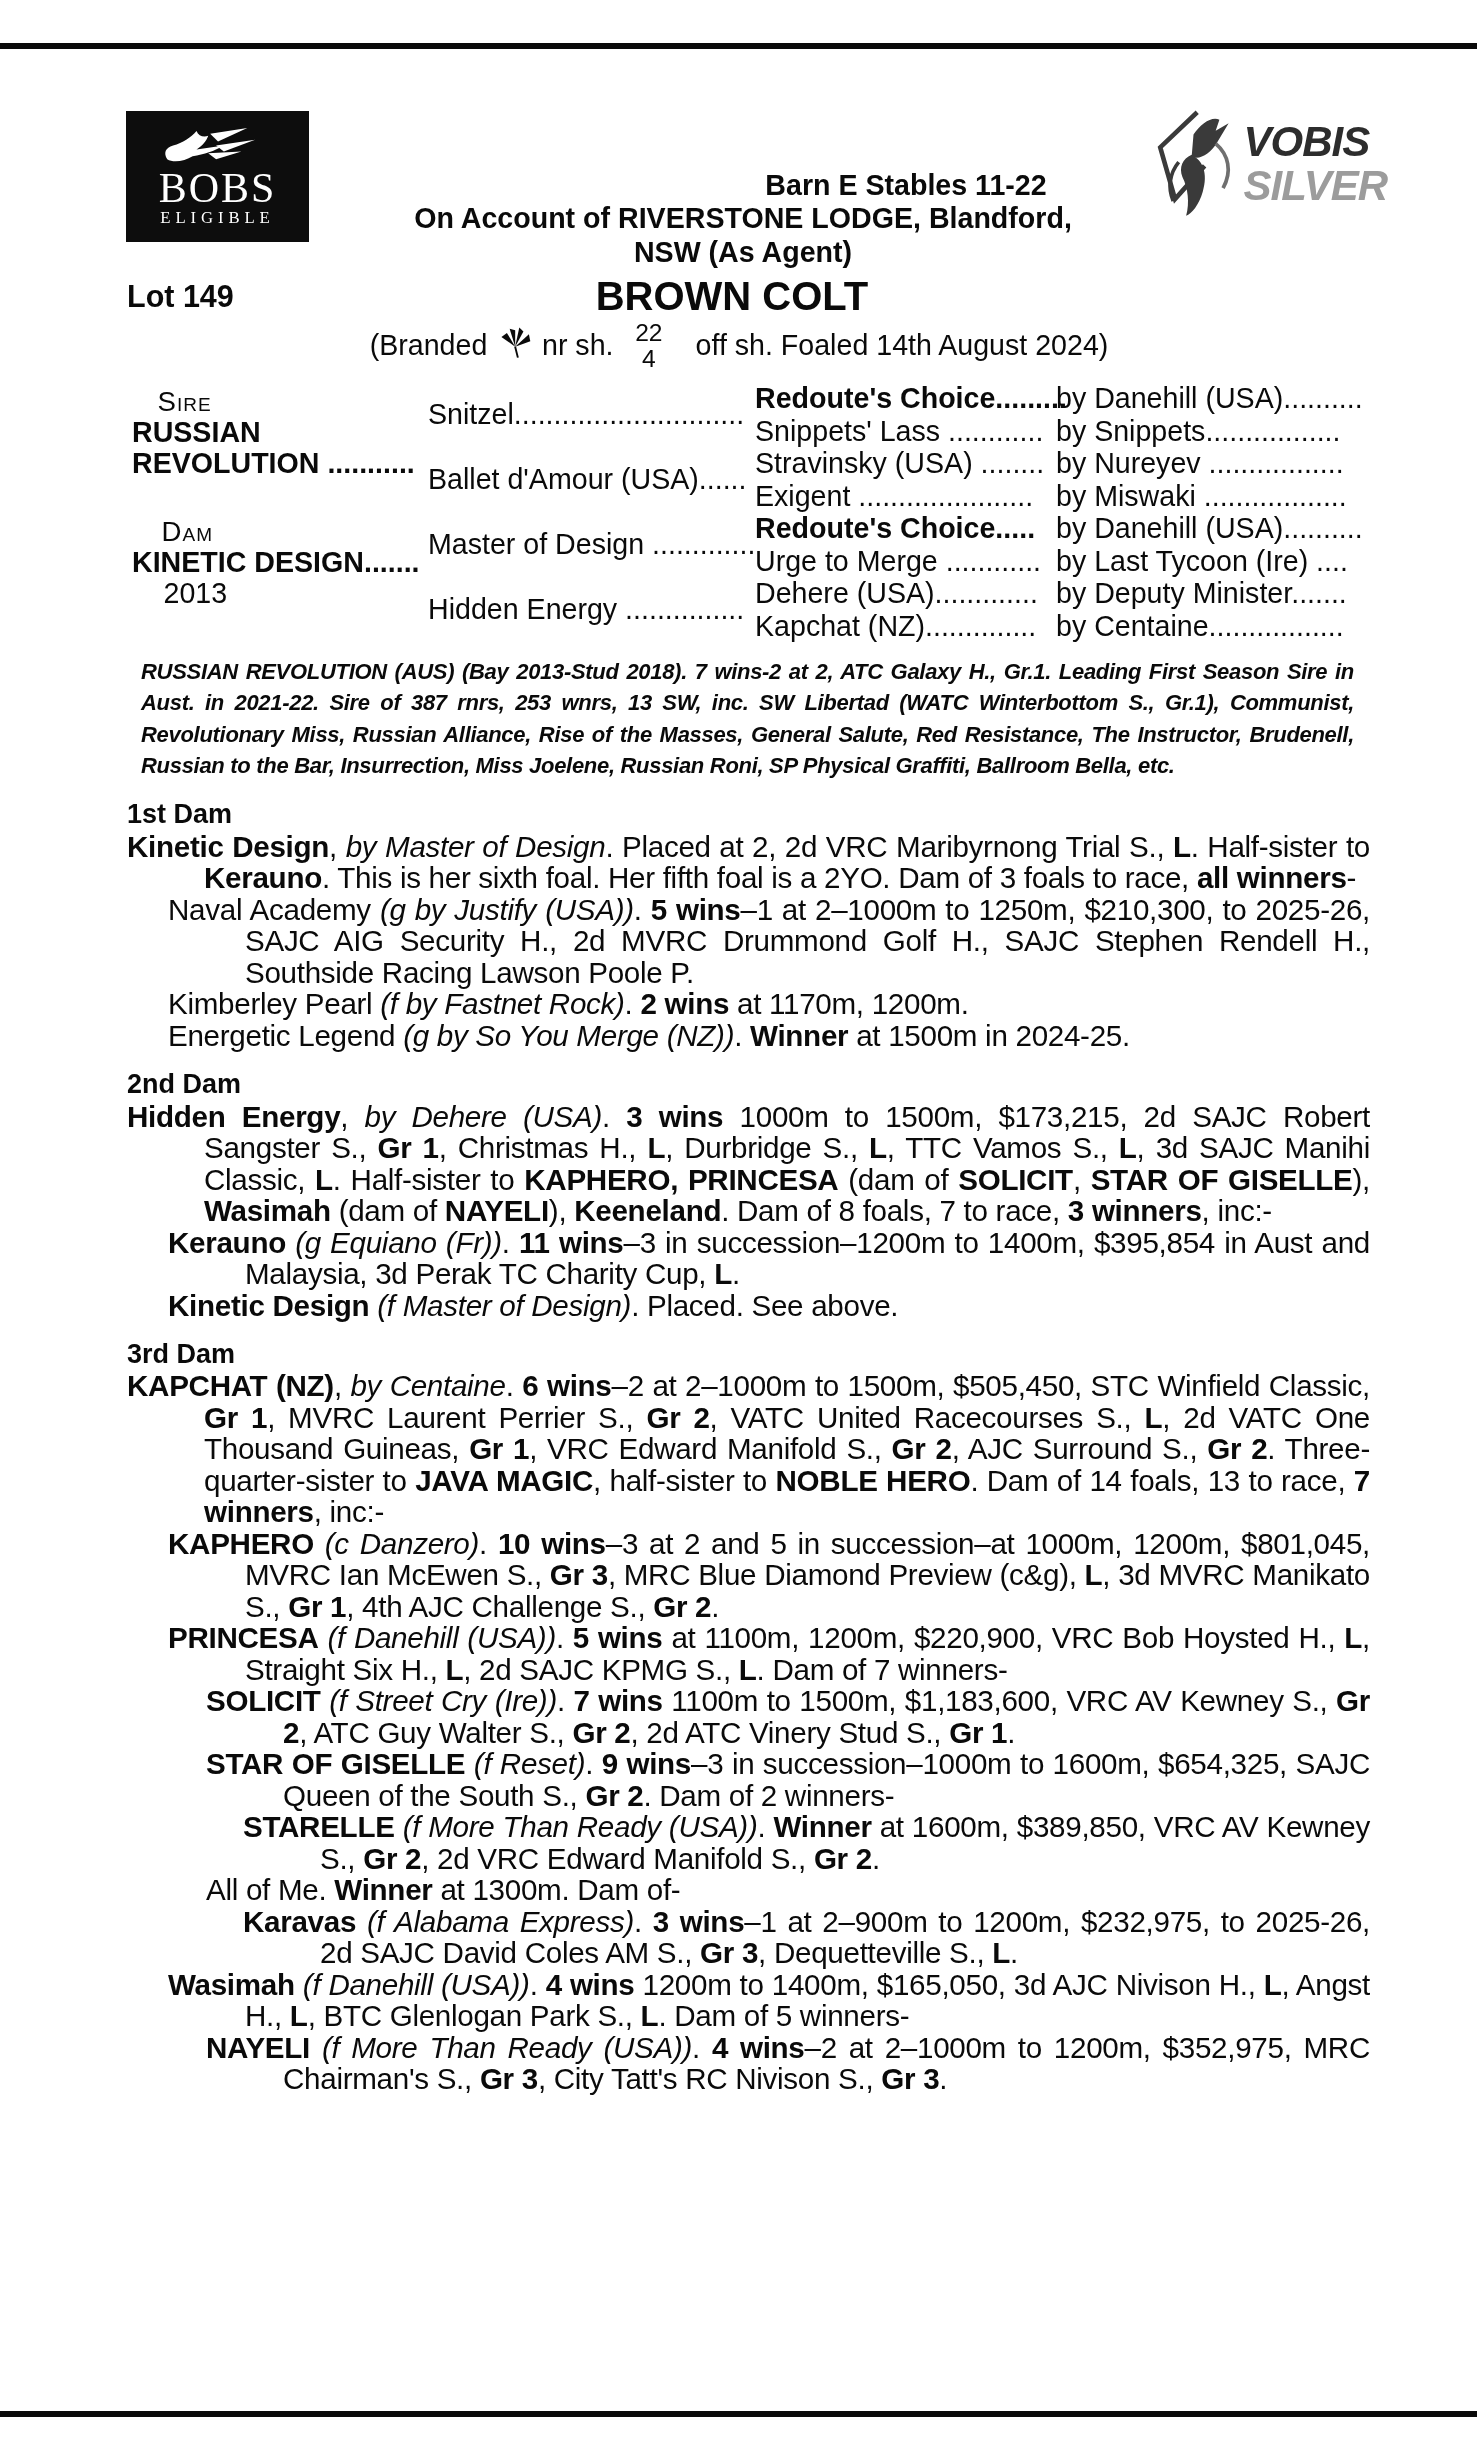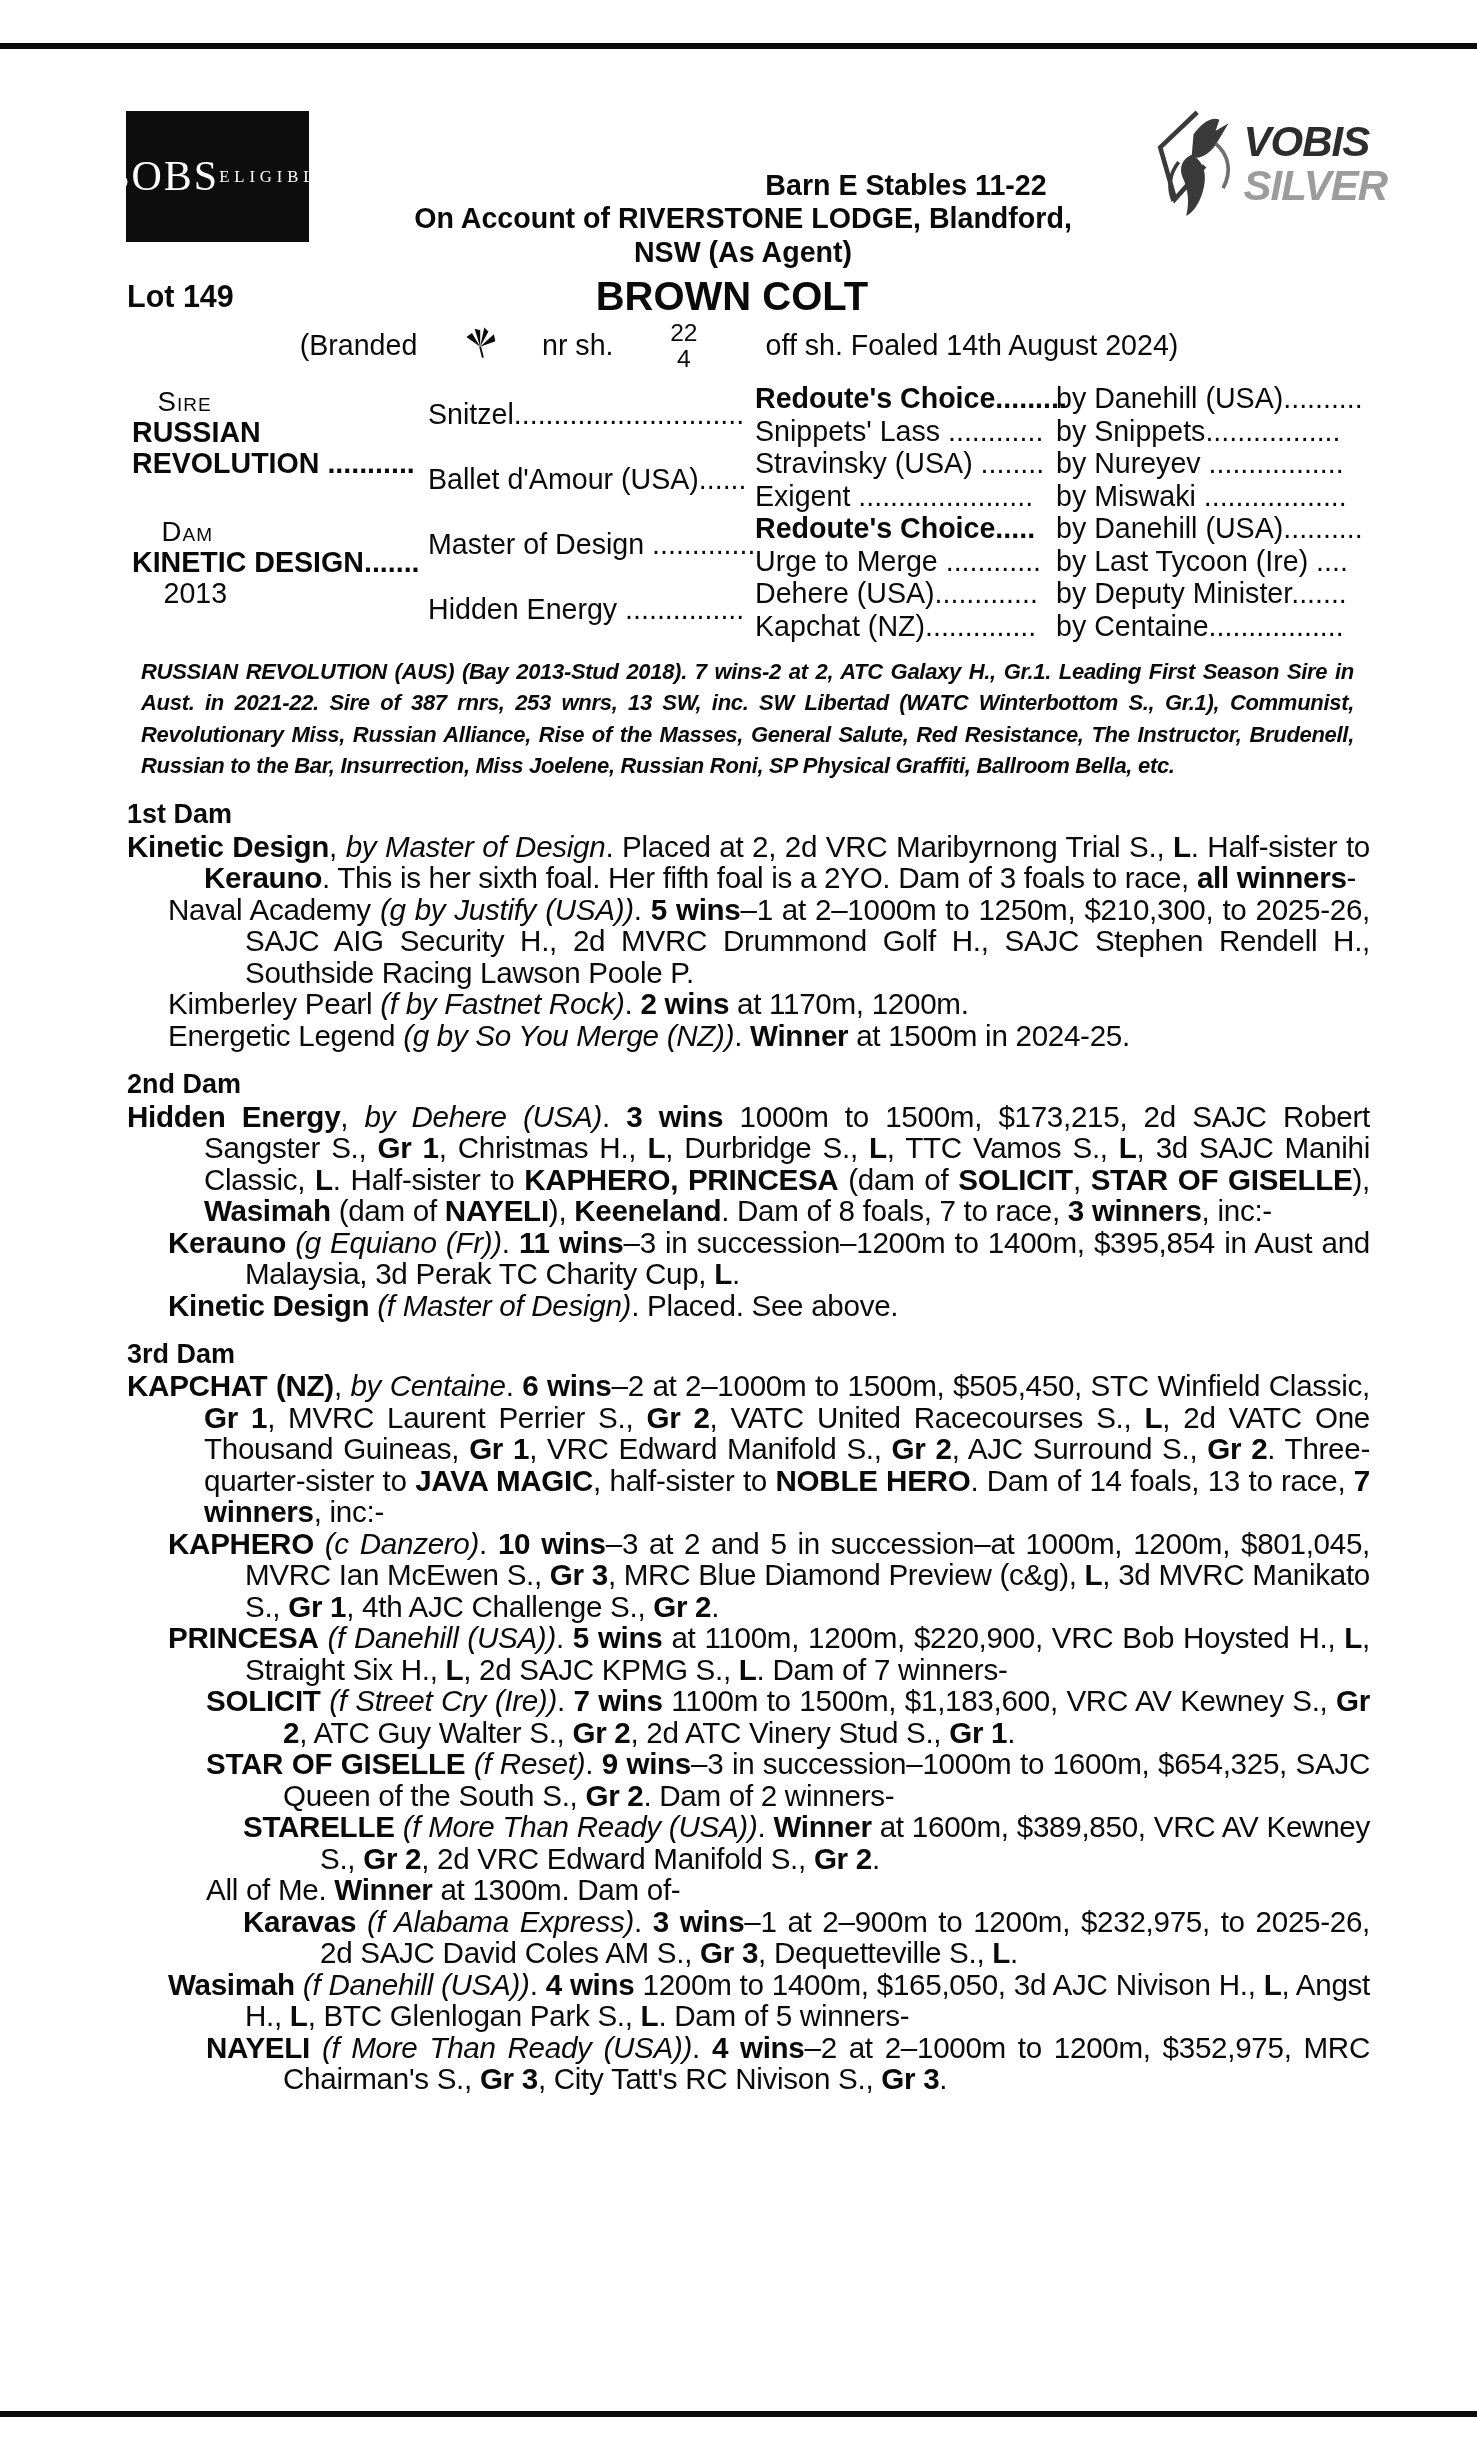--- a/index.html
+++ b/index.html
@@ -4,36 +4,36 @@
 <style>
   html,body{margin:0;padding:0;background:#fff;}
   .page{position:relative;width:1478px;height:2463px;background:#fff;color:#0a0a0a;
         font-family:"Liberation Sans","DejaVu Sans",sans-serif;overflow:hidden;}
   .rule{position:absolute;left:0;right:0;height:5.9px;background:#0a0a0a;}
   .rule-top{top:43px;}
   .rule-bottom{top:2411px;}
 
   
   .bobs{position:absolute;left:126px;top:111px;width:183px;height:131px;background:#0d0d0d;
-        display:flex;flex-direction:row;align-items:center;justify-content:center;color:#fff;}
+        display:flex;flex-direction:column;align-items:center;justify-content:center;color:#fff;}
   .bobs svg{display:block;margin-bottom:2px;}
   .bobs-t1{font-family:"Liberation Serif","DejaVu Serif",serif;font-size:42px;line-height:39px;letter-spacing:2px;}
   .bobs-t2{font-family:"Liberation Serif","DejaVu Serif",serif;font-size:16.7px;line-height:19.7px;letter-spacing:4.9px;}
   .vobis{position:absolute;left:1151px;top:102px;width:236px;height:123px;display:flex;align-items:center;}
   .vobis-text{margin-left:3.9px;font-style:italic;font-weight:700;line-height:1;}
   .vobis-t1{font-size:42px;color:#2d2d2d;letter-spacing:-1px;}
   .vobis-t2{font-size:42px;color:#9c9c9c;letter-spacing:-1px;margin-top:2px;}
   .cons{position:absolute;transform:translateX(-50%);font-weight:700;font-size:28.6px;line-height:32.5px;white-space:nowrap;}
   .cons1{left:906px;top:169px;}
   .cons2{left:743px;top:202px;}
   .cons3{left:743px;top:236px;}
   .lot{position:absolute;left:127px;top:279px;font-weight:700;font-size:30.5px;}
   .title{position:absolute;left:732px;top:274px;transform:translateX(-50%);font-weight:700;font-size:40px;letter-spacing:0px;white-space:nowrap;}
   .branded{position:absolute;left:739px;top:320px;transform:translateX(-50%);display:flex;align-items:center;
-           font-size:28.6px;white-space:nowrap;gap:35px;}
+           font-size:28.6px;white-space:nowrap;}
   .branded .seg{display:inline-block;}
   .brandicon{margin:0 9.9px 5.9px 11.8px;}
   .stack{display:inline-flex;flex-direction:column;align-items:center;font-size:24.6px;line-height:25.6px;margin:0 33px 0 21.7px;}
 
   
   .body{position:absolute;top:382px;left:0;right:0;}
   .ped{display:grid;grid-template-columns:296px 327px 301px 313px;grid-auto-rows:32.5px;
        margin-left:132px;font-size:28.6px;line-height:32.5px;white-space:nowrap;}
   .pcell{overflow:visible;}
   .c1{display:flex;flex-direction:column;justify-content:flex-start;padding-top:4.9px;line-height:30.5px;}

